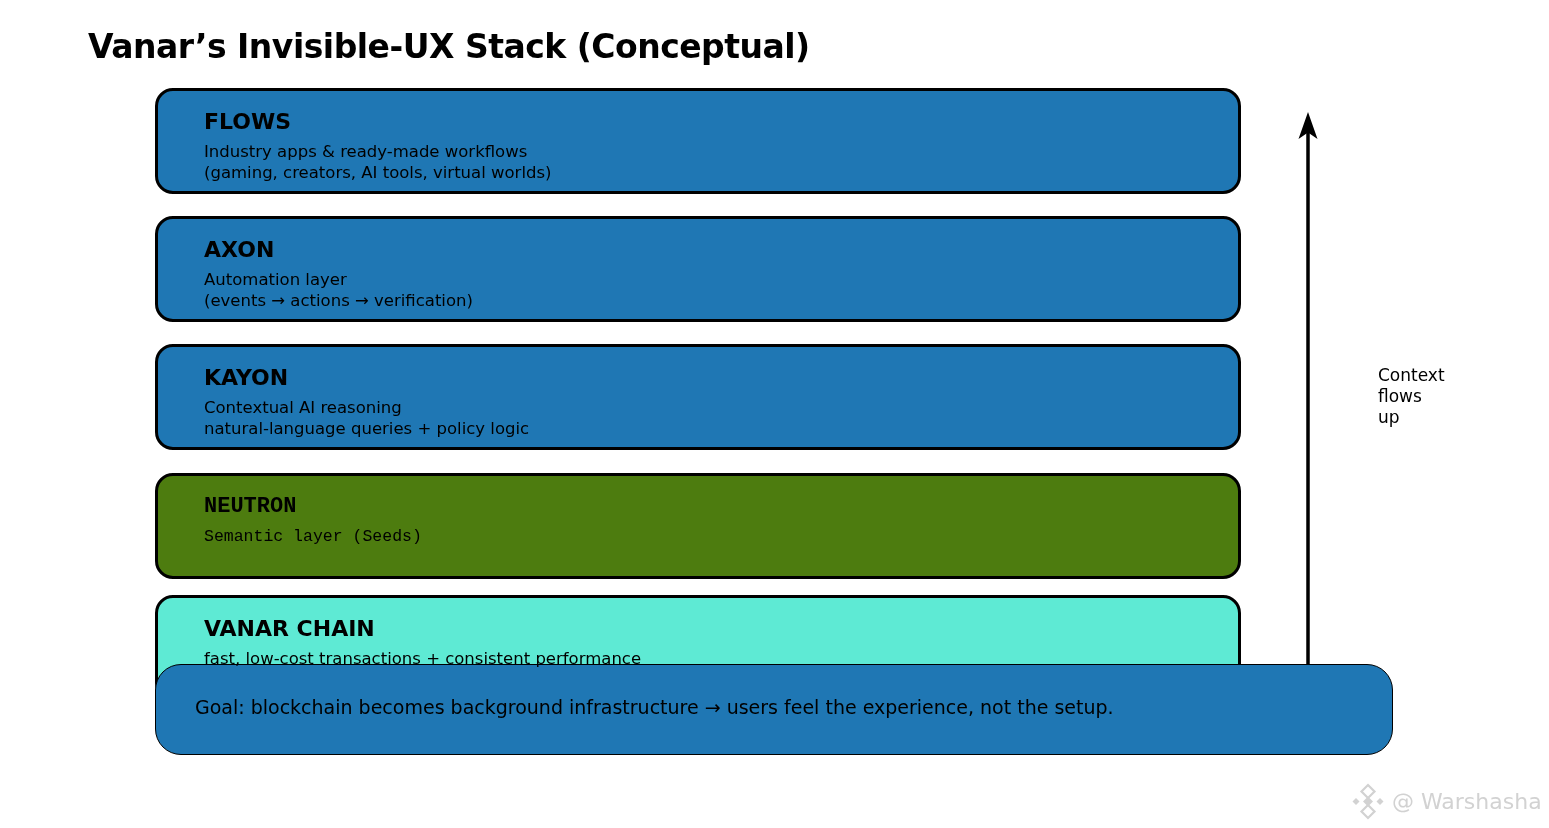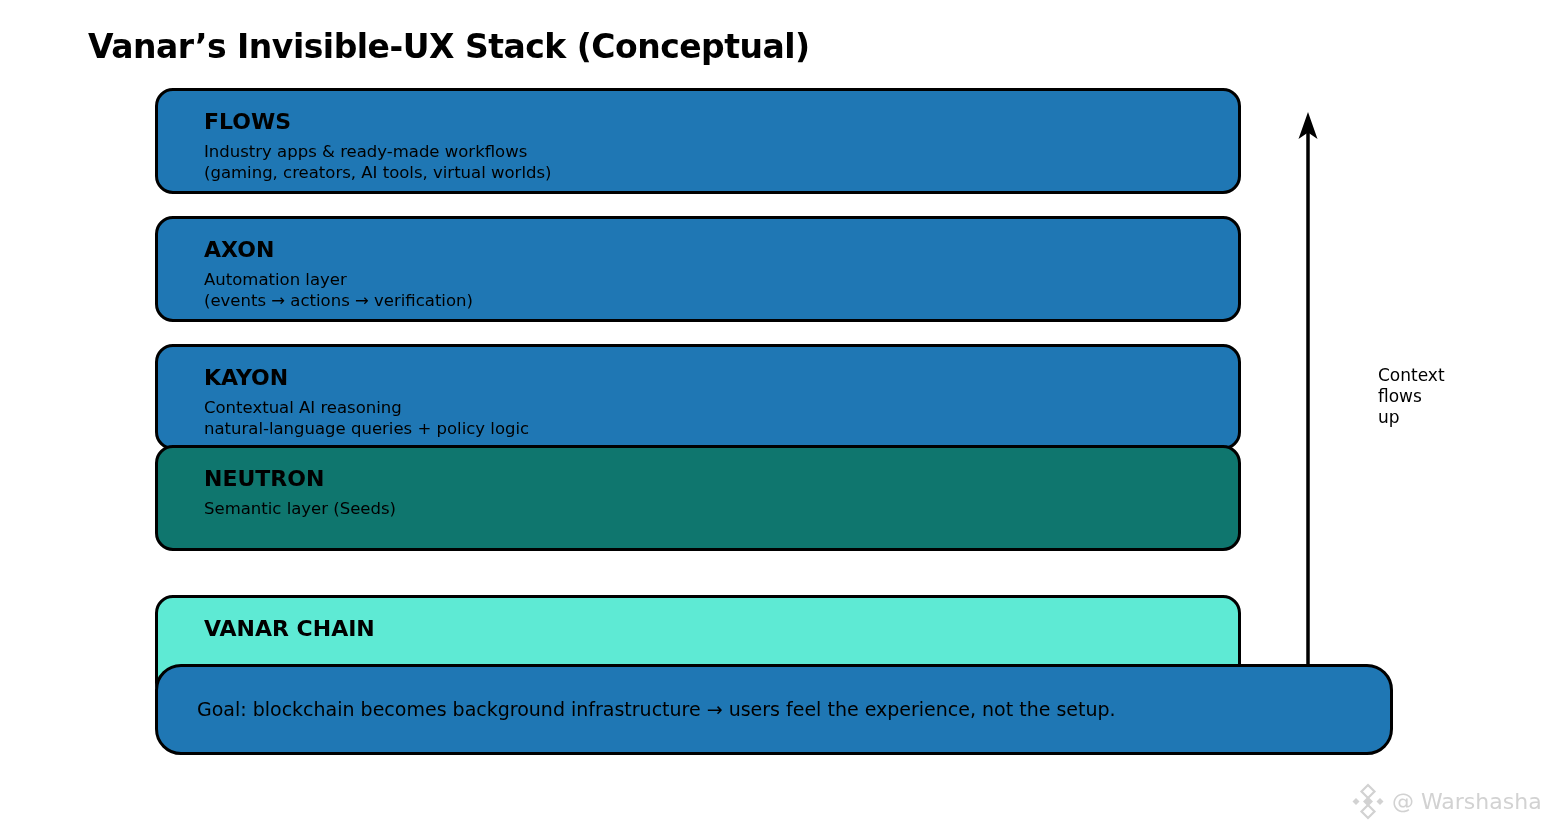--- a/index.html
+++ b/index.html
@@ -15,21 +15,21 @@
     position:absolute; left:155px; width:1086px; height:106px;
     background:#1f77b4; border:3px solid #000; border-radius:18px;
     box-sizing:border-box;
   }
   .layer-content { padding:17px 0 0 46px; }
   .layer-name { font-size:22px; font-weight:bold; line-height:27px; margin-bottom:6px; white-space:nowrap; }
   .layer-sub  { font-size:16.5px; line-height:21px; white-space:nowrap; }
   .elevated { position:relative; z-index:5; }
   .goal-bar {
     position:absolute; left:155px; top:664px; width:1238px; height:91px;
-    background:#1f77b4; border:3px solid #000000; border-radius:26px;
+    background:#1f77b4; border:1px solid #000000; border-radius:26px;
     box-sizing:border-box;
   }
   .goal-text { padding:31px 0 0 39px; font-size:19px; white-space:nowrap; }
   .context-arrow { position:absolute; left:1294px; top:110px; }
   .context-label {
     position:absolute; left:1355px; top:365px;
     font-size:17px; line-height:21px;margin-left:23px;
   }
   .watermark {
     position:absolute; left:1351px; top:783px;
@@ -61,30 +61,31 @@
   </div>
 
   <div class="layer" style="top: 216px; background: rgb(31, 119, 180); border-color: rgb(0, 0, 0);">
     <div class="layer-content">
       <div class="layer-name">AXON</div>
       <div class="layer-sub">Automation layer</div>
       <div class="layer-sub">(events → actions → verification)</div>
     </div>
   </div>
 
-  <div class="layer" style="top: 445px; background: #0f766e; border-color: rgb(0, 0, 0);">
+  <div class="layer" style="top: 473px; background: #4d7c0f; border-color: rgb(0, 0, 0); font-family: Liberation Mono, monospace;">
     <div class="layer-content">
       <div class="layer-name">NEUTRON</div>
       <div class="layer-sub">Semantic layer (Seeds)</div>
     </div>
   </div>
 
   <div class="layer" style="top: 595px; background: #5eead4; border-color: rgb(0, 0, 0);">
     <div class="layer-content elevated">
       <div class="layer-name">VANAR CHAIN</div>
+      <div class="layer-sub">fast, low-cost transactions + consistent performance</div>
     </div>
   </div>
 
   <div class="goal-bar" style="background: rgb(31, 119, 180); border-color: rgb(0, 0, 0);">
     <div class="goal-text">Goal: blockchain becomes background infrastructure → users feel the experience, not the setup.</div>
   </div>
 
   <svg class="context-arrow" width="28" height="558" viewBox="0 0 28 558">
     <line x1="14" y1="20" x2="14" y2="554" stroke="#000000" stroke-width="3.5"></line>
     <polygon points="14,2 4.5,29 14,22.5 23.5,29" fill="#000000"></polygon>

